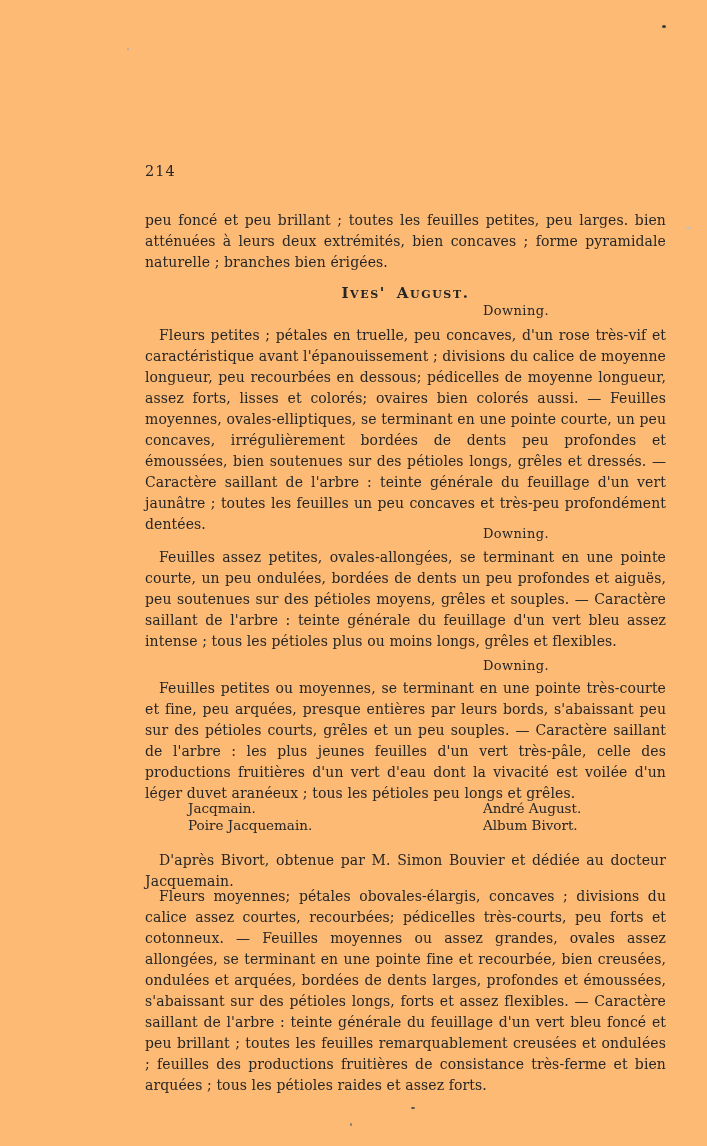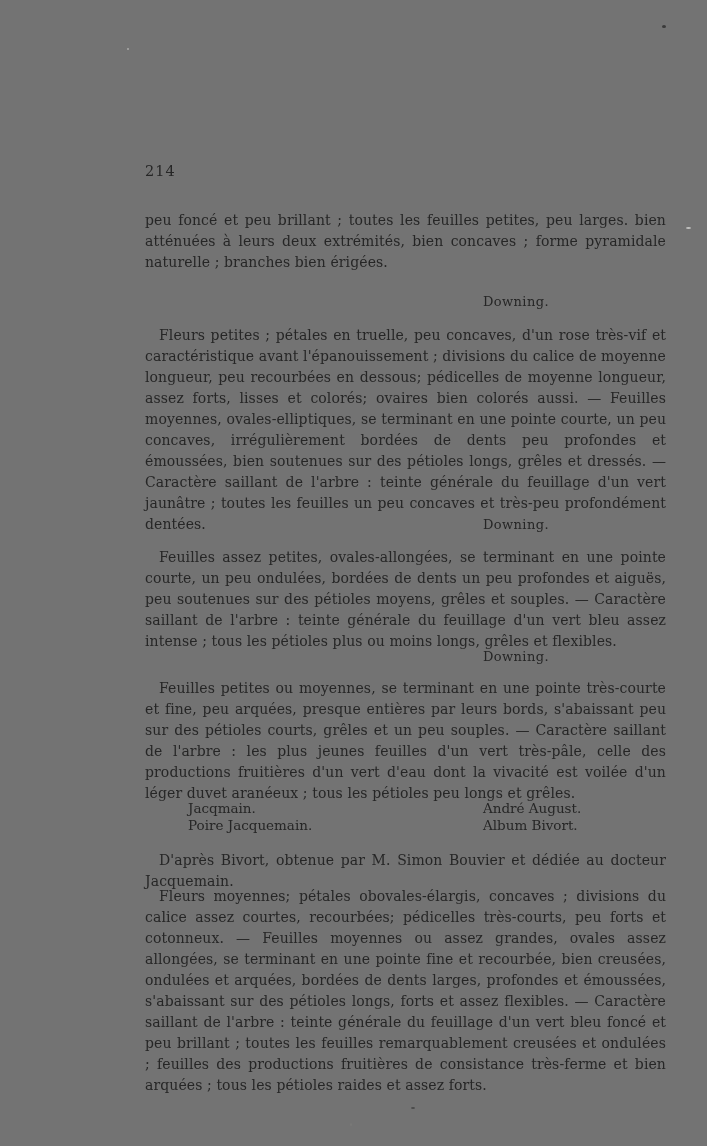--- a/index.html
+++ b/index.html
@@ -4,21 +4,21 @@
 <style>
   html, body {
     margin: 0;
     padding: 0;
     background: #ffffff;
   }
   .page {
     position: relative;
     width: 707px;
     height: 1146px;
-    background: #737373;
+    background: #fdba74;
     overflow: hidden;
     font-family: "DejaVu Serif", serif;
     color: #262626;
   }
   .text-column {
     position: absolute;
     left: 145px;
     top: 0;
     width: 521px;
     height: 100%;
@@ -65,20 +65,21 @@
     font-size: 15px;
     font-variant: small-caps;
     letter-spacing: 1.6px;
     word-spacing: 4px;
   }
   .attribution {
     position: absolute;
     left: 338px;
     font-size: 13px;
     letter-spacing: 0.4px;
+    margin-top: 9px;
   }
   .syn-row {
     position: absolute;
     left: 0;
     width: 100%;
     height: 17px;
     font-size: 13.5px;
   }
   .syn-name   { position: absolute; left: 43px;  top: 0; }
   .syn-source { position: absolute; left: 338px; top: 0; }
@@ -98,20 +99,21 @@
 <div class="page">
 
   <div class="text-column">
 
     <div class="running-head">
       <span class="page-number">214</span>
     </div>
 
     <p class="body-par" style="top: 196px;">peu foncé et peu brillant ; toutes les feuilles petites, peu larges. bien atténuées à leurs deux extrémités, bien concaves ; forme pyramidale naturelle ; branches bien érigées.</p>
 
+    <h2 class="section-heading" style="top: 272px;">Ives' August.</h2>
     <div class="attribution" style="top: 294px;">Downing.</div>
     <p class="body-par indent" style="top: 311px;">Fleurs petites ; pétales en truelle, peu concaves, d'un rose très-vif et caractéristique avant l'épanouissement ; divisions du calice de moyenne longueur, peu recourbées en dessous; pédicelles de moyenne longueur, assez forts, lisses et colorés; ovaires bien colorés aussi. — Feuilles moyennes, ovales-elliptiques, se terminant en une pointe courte, un peu concaves, irrégulièrement bordées de dents peu profondes et émoussées, bien soutenues sur des pétioles longs, grêles et dressés. — Caractère saillant de l'arbre : teinte générale du feuillage d'un vert jaunâtre ; toutes les feuilles un peu concaves et très-peu profondément dentées.</p>
 
     <div class="attribution" style="top: 517px;">Downing.</div>
     <p class="body-par indent" style="top: 533px;">Feuilles assez petites, ovales-allongées, se terminant en une pointe courte, un peu ondulées, bordées de dents un peu profondes et aiguës, peu soutenues sur des pétioles moyens, grêles et souples. — Caractère saillant de l'arbre : teinte générale du feuillage d'un vert bleu assez intense ; tous les pétioles plus ou moins longs, grêles et flexibles.</p>
 
     <div class="attribution" style="top: 649px;">Downing.</div>
     <p class="body-par indent" style="top: 664px;">Feuilles petites ou moyennes, se terminant en une pointe très-courte et fine, peu arquées, presque entières par leurs bords, s'abaissant peu sur des pétioles courts, grêles et un peu souples. — Caractère saillant de l'arbre : les plus jeunes feuilles d'un vert très-pâle, celle des productions fruitières d'un vert d'eau dont la vivacité est voilée d'un léger duvet aranéeux ; tous les pétioles peu longs et grêles.</p>
 
 

